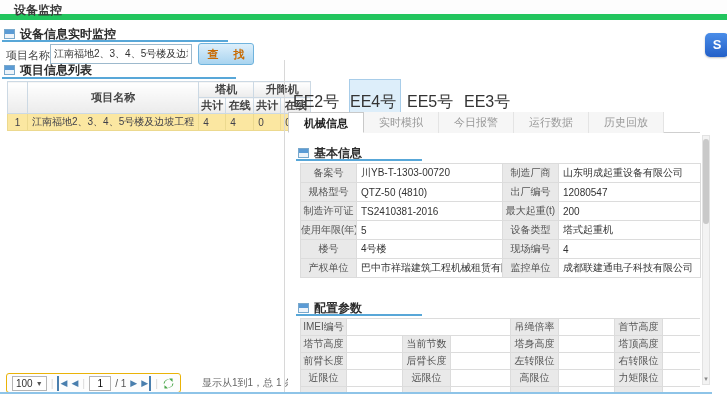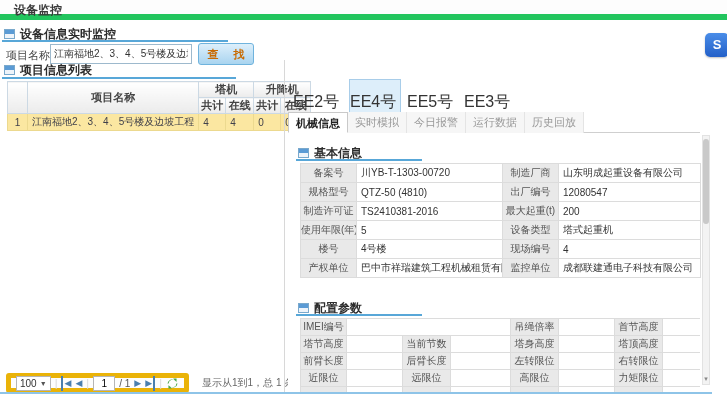--- a/index.html
+++ b/index.html
@@ -31,21 +31,21 @@
   table.grid { position:absolute; left:7px; top:81px; border-collapse:collapse; table-layout:fixed; }
   table.grid th, table.grid td { border:1px solid #ccd9e4; overflow:hidden; white-space:nowrap; }
   table.grid th { background:linear-gradient(#ffffff,#ebebeb); font-weight:bold; color:#444;
     font-size:11px; height:16px; text-align:center; }
   table.grid td { height:17px; font-size:10px; padding:0 4px; }
   tr.sel td { background:#fbe7a1; border-color:#ecd98f; color:#41414b; }
   td.idx, th.idx { text-align:center; color:#a56a00; }
 
   
   .pager { position:absolute; left:6px; top:373px; height:20px; display:flex; align-items:center; }
-  .pager-box { display:flex; align-items:center; height:20px; border:5px solid #eab308;
+  .pager-box { display:flex; align-items:center; height:20px; border:1px solid #eab308;
     border-radius:3px; padding:0 5px; gap:4px; background:#fdfdfd; }
   .psize { display:inline-flex; align-items:center; gap:3px; border:1px solid #b5b5b5;
     background:#fff; height:15px; padding:0 3px; font-size:10px; cursor:pointer; }
   .psize .dd { font-size:7px; color:#555; }
   .psep { color:#d9d9d9; font-size:11px; }
   .pbtn { color:#4a7fae; font-size:9px; cursor:pointer; line-height:15px; }
   .pbtn.bar-l { border-left:2px solid #4a7fae; padding-left:1px; }
   .pbtn.bar-r { border-right:2px solid #4a7fae; padding-right:1px; }
   .pg-input { width:22px; height:15px; border:1px solid #b5b5b5; text-align:center; font-size:10px; }
   .pg-total { color:#555; font-size:10px; }
@@ -59,21 +59,21 @@
   
   .crane-row { position:absolute; left:292px; top:79px; display:flex; gap:5px; }
   .crane-item { width:52px; height:34px; display:flex; flex-direction:column; align-items:center;
     justify-content:flex-start; cursor:pointer; border:1px solid transparent; }
   .crane-item.selected { background:#ddeefa; border:1px solid #a8cde9; }
   .crane-item .lbl { font-size:16px; color:#333; margin-top:12px; }
 
   
   .tabbar { position:absolute; left:288px; top:112px; width:412px; height:21px;
     border-bottom:1px solid #cfcfcf; display:flex; }
-  .tab { height:21px; line-height:20px; padding:0 7px; font-size:11px; color:#999;
+  .tab { height:21px; line-height:20px; padding:0 15px; font-size:11px; color:#999;
     background:#f6f6f6; border-right:1px solid #e4e4e4; cursor:pointer; }
   .tab.active { background:#fff; color:#222; font-weight:bold;
     border:1px solid #c9c9c9; border-bottom:1px solid #fff; margin-bottom:-1px; }
 
   
   table.fields { position:absolute; border-collapse:collapse; table-layout:fixed; }
   table.fields td { border:1px solid #dcdcdc; font-size:10px; height:19px;
     overflow:hidden; white-space:nowrap; }
   table.fields td.lbl { background:#e9e9e9; color:#555; text-align:center;margin-top:26px; }
   table.fields td.val { background:#fff; color:#333; padding:0 4px; }

